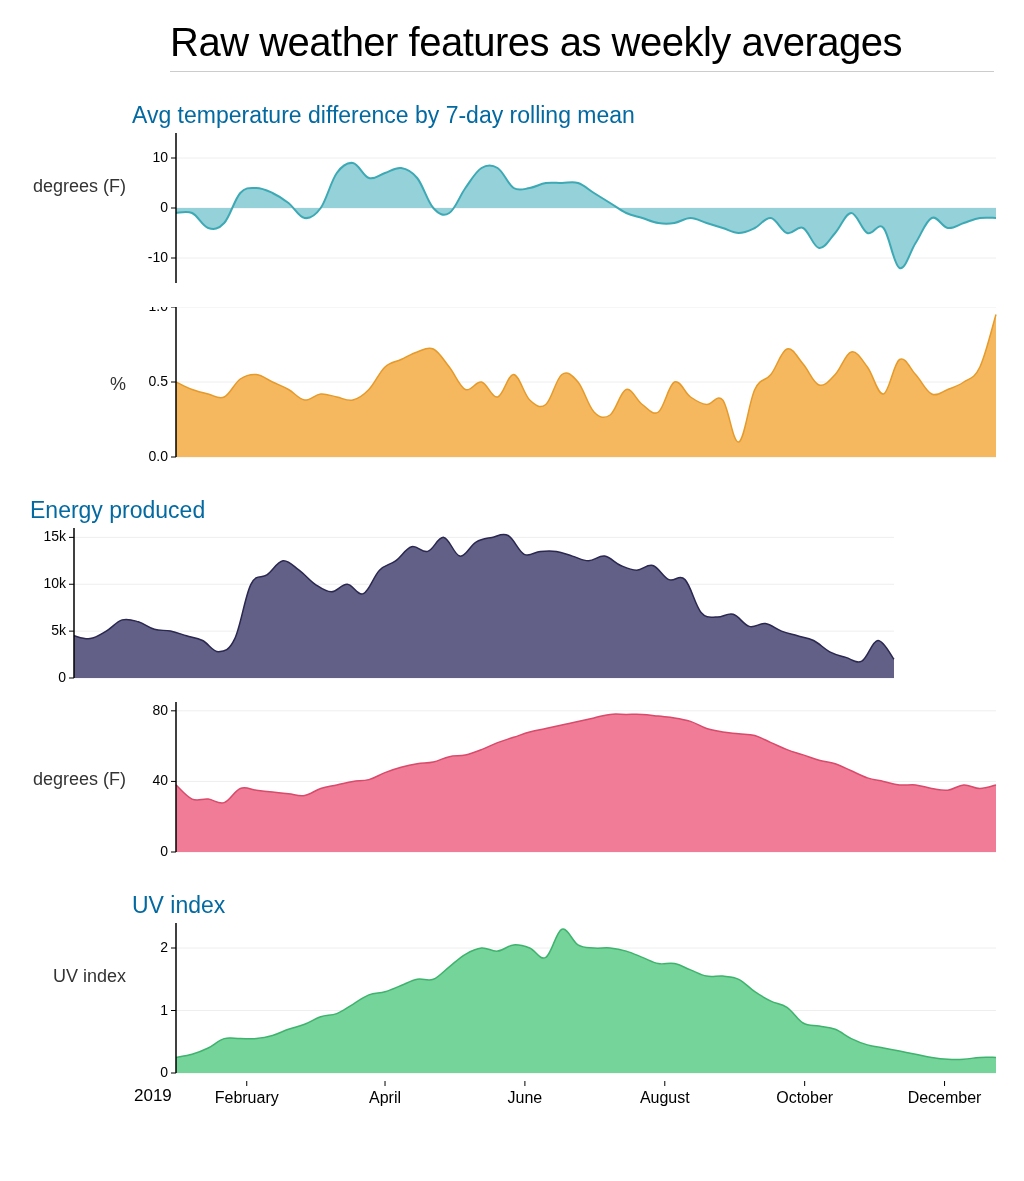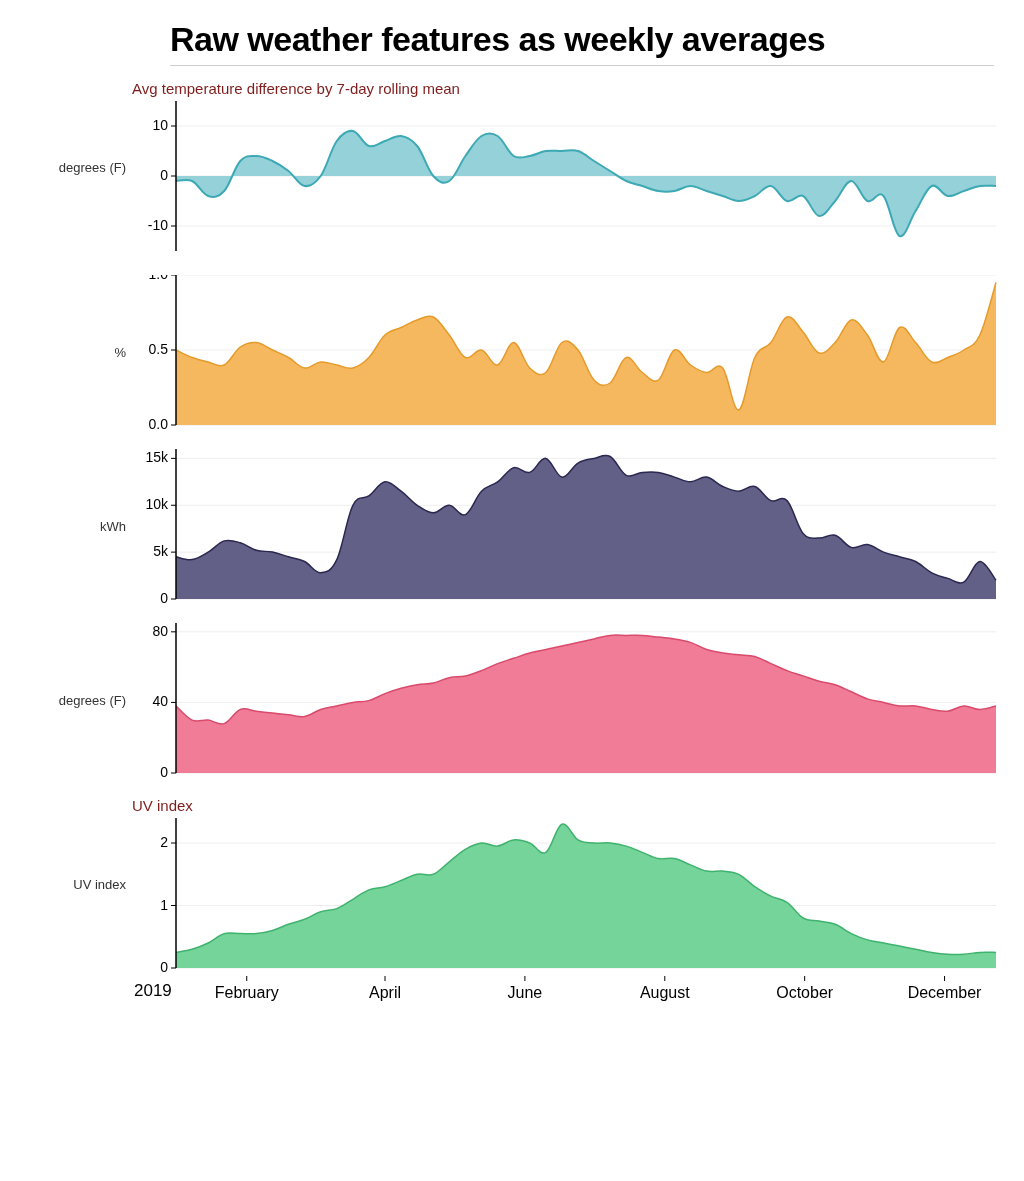--- a/index.html
+++ b/index.html
@@ -1,22 +1,22 @@
 <!DOCTYPE html>
 <html><head>
 <meta charset="utf-8">
 <style>
   html,body{margin:0;padding:0;background:#fff;font-family:-apple-system,BlinkMacSystemFont,"Segoe UI",Helvetica,Arial,sans-serif;color:#000;}
   .page{width:1024px;margin:0 auto;padding:20px 30px 40px 30px;box-sizing:border-box;}
-  h1.title{font-size:34px;font-weight:700;margin:0 0 6px 140px;letter-spacing:-0.5px;}
+  h1.title{font-size:40px;font-weight:400;margin:0 0 6px 140px;letter-spacing:-0.5px;}
   hr.rule{border:none;border-top:1px solid #ccc;margin:0 0 14px 140px;}
   .row{display:flex;align-items:stretch;margin-bottom:20px;}
-  .ylabel-col{width:96px;flex:0 0 96px;display:flex;align-items:center;justify-content:flex-end;padding-right:6px;font-size:13px;color:#333;}
+  .ylabel-col{width:96px;flex:0 0 96px;display:flex;align-items:center;justify-content:flex-end;padding-right:6px;font-size:18px;color:#333;}
   .plot-col{flex:1;}
-  .panel-title{font-size:15px;font-weight:400;margin:0 0 4px 0;color:#7f1d1d;}
+  .panel-title{font-size:23px;font-weight:400;margin:16px 0 4px 0;color:#0369a1;}
   svg{display:block;}
   .axis-line{stroke:#000;stroke-width:1.5;}
 </style>
 </head>
 <body>
 
 <div class="page">
   <h1 class="title">Raw weather features as weekly averages</h1>
   <hr class="rule">
   <div id="panels">
@@ -53,22 +53,22 @@
             <line x1="44" x2="864" y1="0" y2="0" stroke="#eee" stroke-width="1"></line>
             <line x1="39" x2="44" y1="0" y2="0" stroke="#000" stroke-width="1"></line>
             <text x="36" y="4" text-anchor="end" font-size="14">1.0</text>
             <path d="M 44.0 75.0 C 46.9 76.3, 54.3 80.3, 60.1 82.5 C 65.9 84.7, 70.4 85.7, 76.2 87.0 C 81.9 88.3, 86.4 92.7, 92.2 90.0 C 98.0 87.3, 102.5 76.0, 108.3 72.0 C 114.1 68.0, 118.6 67.0, 124.4 67.5 C 130.2 68.0, 134.7 72.3, 140.5 75.0 C 146.3 77.7, 150.8 79.3, 156.5 82.5 C 162.3 85.7, 166.8 92.2, 172.6 93.0 C 178.4 93.8, 182.9 87.5, 188.7 87.0 C 194.5 86.5, 199.0 88.9, 204.8 90.0 C 210.6 91.1, 215.1 94.3, 220.9 93.0 C 226.7 91.7, 231.2 88.4, 236.9 82.5 C 242.7 76.6, 247.2 65.4, 253.0 60.0 C 258.8 54.6, 263.3 55.2, 269.1 52.5 C 274.9 49.8, 279.4 46.9, 285.2 45.0 C 291.0 43.1, 295.5 39.3, 301.3 42.0 C 307.0 44.7, 311.5 52.7, 317.3 60.0 C 323.1 67.3, 327.6 79.8, 333.4 82.5 C 339.2 85.2, 343.7 73.7, 349.5 75.0 C 355.3 76.3, 359.8 91.3, 365.6 90.0 C 371.4 88.7, 375.9 67.0, 381.6 67.5 C 387.4 68.0, 391.9 87.6, 397.7 93.0 C 403.5 98.4, 408.0 102.1, 413.8 97.5 C 419.6 92.9, 424.1 71.5, 429.9 67.5 C 435.7 63.5, 440.2 68.3, 446.0 75.0 C 451.7 81.8, 456.3 99.1, 462.0 105.0 C 467.8 110.9, 472.3 112.0, 478.1 108.0 C 483.9 104.0, 488.4 84.4, 494.2 82.5 C 500.0 80.6, 504.5 93.5, 510.3 97.5 C 516.1 101.5, 520.6 109.0, 526.4 105.0 C 532.1 101.0, 536.6 77.7, 542.4 75.0 C 548.2 72.3, 552.7 86.0, 558.5 90.0 C 564.3 94.0, 568.8 97.0, 574.6 97.5 C 580.4 98.0, 584.9 86.3, 590.7 93.0 C 596.5 99.8, 601.0 136.9, 606.7 135.0 C 612.5 133.1, 617.0 94.7, 622.8 82.5 C 628.6 70.3, 633.1 74.8, 638.9 67.5 C 644.7 60.2, 649.2 43.9, 655.0 42.0 C 660.8 40.1, 665.3 50.5, 671.1 57.0 C 676.8 63.5, 681.3 76.1, 687.1 78.0 C 692.9 79.9, 697.4 73.4, 703.2 67.5 C 709.0 61.6, 713.5 46.4, 719.3 45.0 C 725.1 43.6, 729.6 52.4, 735.4 60.0 C 741.2 67.6, 745.7 88.3, 751.5 87.0 C 757.2 85.7, 761.7 56.0, 767.5 52.5 C 773.3 49.0, 777.8 61.3, 783.6 67.5 C 789.4 73.7, 793.9 84.3, 799.7 87.0 C 805.5 89.7, 810.0 84.7, 815.8 82.5 C 821.6 80.3, 826.1 79.0, 831.8 75.0 C 837.6 71.0, 842.1 72.2, 847.9 60.0 C 853.7 47.9, 861.1 16.9, 864.0 7.5 L 864.0 150.0 L 44.0 150.0 Z" fill="#f5b455" fill-opacity="0.95"></path>
             <path d="M 44.0 75.0 C 46.9 76.3, 54.3 80.3, 60.1 82.5 C 65.9 84.7, 70.4 85.7, 76.2 87.0 C 81.9 88.3, 86.4 92.7, 92.2 90.0 C 98.0 87.3, 102.5 76.0, 108.3 72.0 C 114.1 68.0, 118.6 67.0, 124.4 67.5 C 130.2 68.0, 134.7 72.3, 140.5 75.0 C 146.3 77.7, 150.8 79.3, 156.5 82.5 C 162.3 85.7, 166.8 92.2, 172.6 93.0 C 178.4 93.8, 182.9 87.5, 188.7 87.0 C 194.5 86.5, 199.0 88.9, 204.8 90.0 C 210.6 91.1, 215.1 94.3, 220.9 93.0 C 226.7 91.7, 231.2 88.4, 236.9 82.5 C 242.7 76.6, 247.2 65.4, 253.0 60.0 C 258.8 54.6, 263.3 55.2, 269.1 52.5 C 274.9 49.8, 279.4 46.9, 285.2 45.0 C 291.0 43.1, 295.5 39.3, 301.3 42.0 C 307.0 44.7, 311.5 52.7, 317.3 60.0 C 323.1 67.3, 327.6 79.8, 333.4 82.5 C 339.2 85.2, 343.7 73.7, 349.5 75.0 C 355.3 76.3, 359.8 91.3, 365.6 90.0 C 371.4 88.7, 375.9 67.0, 381.6 67.5 C 387.4 68.0, 391.9 87.6, 397.7 93.0 C 403.5 98.4, 408.0 102.1, 413.8 97.5 C 419.6 92.9, 424.1 71.5, 429.9 67.5 C 435.7 63.5, 440.2 68.3, 446.0 75.0 C 451.7 81.8, 456.3 99.1, 462.0 105.0 C 467.8 110.9, 472.3 112.0, 478.1 108.0 C 483.9 104.0, 488.4 84.4, 494.2 82.5 C 500.0 80.6, 504.5 93.5, 510.3 97.5 C 516.1 101.5, 520.6 109.0, 526.4 105.0 C 532.1 101.0, 536.6 77.7, 542.4 75.0 C 548.2 72.3, 552.7 86.0, 558.5 90.0 C 564.3 94.0, 568.8 97.0, 574.6 97.5 C 580.4 98.0, 584.9 86.3, 590.7 93.0 C 596.5 99.8, 601.0 136.9, 606.7 135.0 C 612.5 133.1, 617.0 94.7, 622.8 82.5 C 628.6 70.3, 633.1 74.8, 638.9 67.5 C 644.7 60.2, 649.2 43.9, 655.0 42.0 C 660.8 40.1, 665.3 50.5, 671.1 57.0 C 676.8 63.5, 681.3 76.1, 687.1 78.0 C 692.9 79.9, 697.4 73.4, 703.2 67.5 C 709.0 61.6, 713.5 46.4, 719.3 45.0 C 725.1 43.6, 729.6 52.4, 735.4 60.0 C 741.2 67.6, 745.7 88.3, 751.5 87.0 C 757.2 85.7, 761.7 56.0, 767.5 52.5 C 773.3 49.0, 777.8 61.3, 783.6 67.5 C 789.4 73.7, 793.9 84.3, 799.7 87.0 C 805.5 89.7, 810.0 84.7, 815.8 82.5 C 821.6 80.3, 826.1 79.0, 831.8 75.0 C 837.6 71.0, 842.1 72.2, 847.9 60.0 C 853.7 47.9, 861.1 16.9, 864.0 7.5" fill="none" stroke="#e59a2a" stroke-width="1.5"></path>
             <line x1="44" x2="44" y1="0" y2="150" class="axis-line"></line>
           </svg>
         </div>
       </div>
       <div class="row">
-        <div class="ylabel-col">kWh</div>
         <div class="plot-col">
+          <div class="panel-title">Energy produced</div>
           <svg width="868" height="154">
             <line x1="44" x2="864" y1="150" y2="150" stroke="#eee" stroke-width="1"></line>
             <line x1="39" x2="44" y1="150" y2="150" stroke="#000" stroke-width="1"></line>
             <text x="36" y="154" text-anchor="end" font-size="14">0</text>
             <line x1="44" x2="864" y1="103.125" y2="103.125" stroke="#eee" stroke-width="1"></line>
             <line x1="39" x2="44" y1="103.125" y2="103.125" stroke="#000" stroke-width="1"></line>
             <text x="36" y="107.125" text-anchor="end" font-size="14">5k</text>
             <line x1="44" x2="864" y1="56.25" y2="56.25" stroke="#eee" stroke-width="1"></line>
             <line x1="39" x2="44" y1="56.25" y2="56.25" stroke="#000" stroke-width="1"></line>
             <text x="36" y="60.25" text-anchor="end" font-size="14">10k</text>

